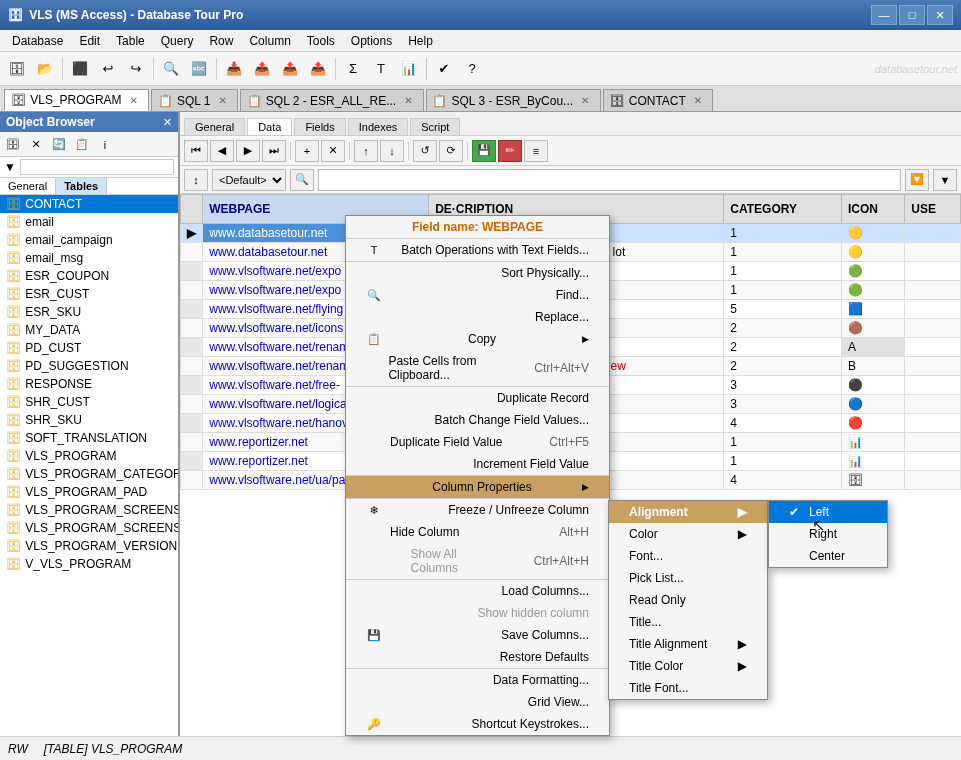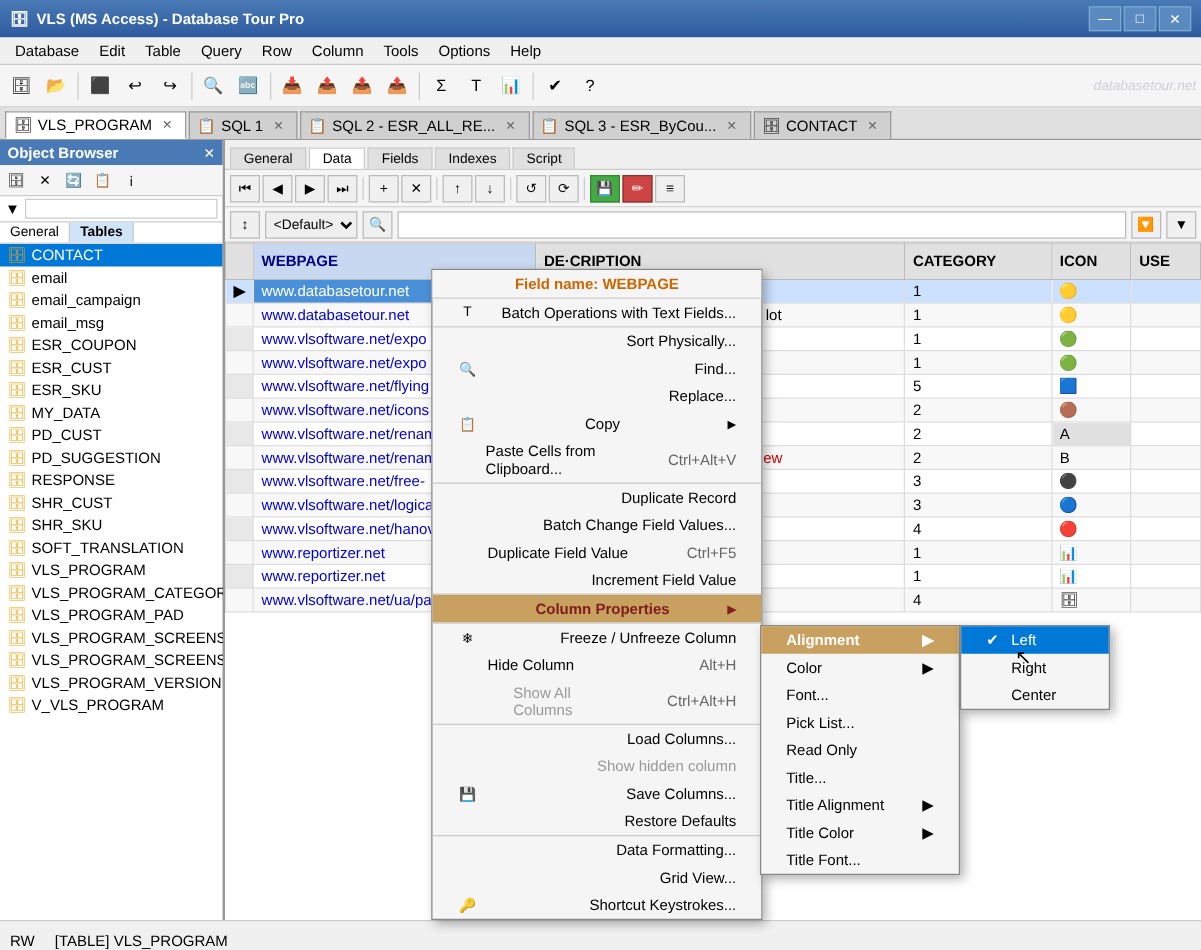--- a/index.html
+++ b/index.html
@@ -88,27 +88,27 @@
       display: flex;
       height: calc(760px - 30px - 22px - 34px - 26px - 24px);
     }
 
     
     .status-bar {
       height: 24px;
       background: #f0f0f0;
       border-top: 1px solid #ccc;
       display: flex;
-      align-items: flex-end;
+      align-items: center;
       padding: 0 8px;
       font-size: 11px;
       gap: 16px;
       position: absolute;
       bottom: 0;
-      left: 0; right: 0;
+      left: 0; right: 0; font-style: italic;
     }
 
     
     .object-browser {
       width: 180px;
       border-right: 2px solid #999;
       background: #fff;
       display: flex;
       flex-direction: column;
       flex-shrink: 0;
@@ -739,21 +739,21 @@
   </div>
   <div class="context-menu-item">
     <span class="item-icon"></span>
     <span>Duplicate Field Value</span>
     <span class="shortcut">Ctrl+F5</span>
   </div>
   <div class="context-menu-item">
     <span class="item-icon"></span>
     <span>Increment Field Value</span>
   </div>
-  <div class="context-menu-item separator has-submenu" style="background:#c8a060; color:#7f1d1d; font-weight:bold;">
+  <div class="context-menu-item separator has-submenu" style="background:#c8a060; color:#000000; font-weight:normal;">
     <span class="item-icon"></span>
     <span>Column Properties</span>
   </div>
   <div class="context-menu-item separator">
     <span class="item-icon">❄</span>
     <span>Freeze / Unfreeze Column</span>
   </div>
   <div class="context-menu-item">
     <span class="item-icon"></span>
     <span>Hide Column</span>

